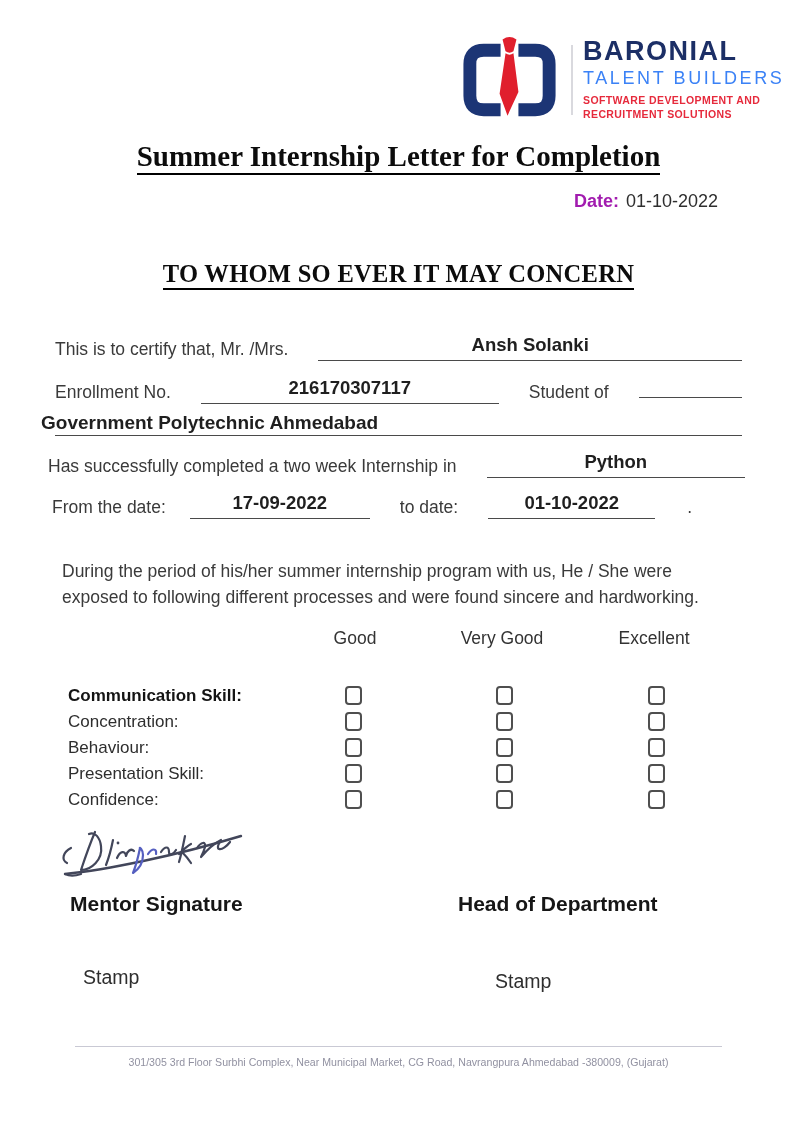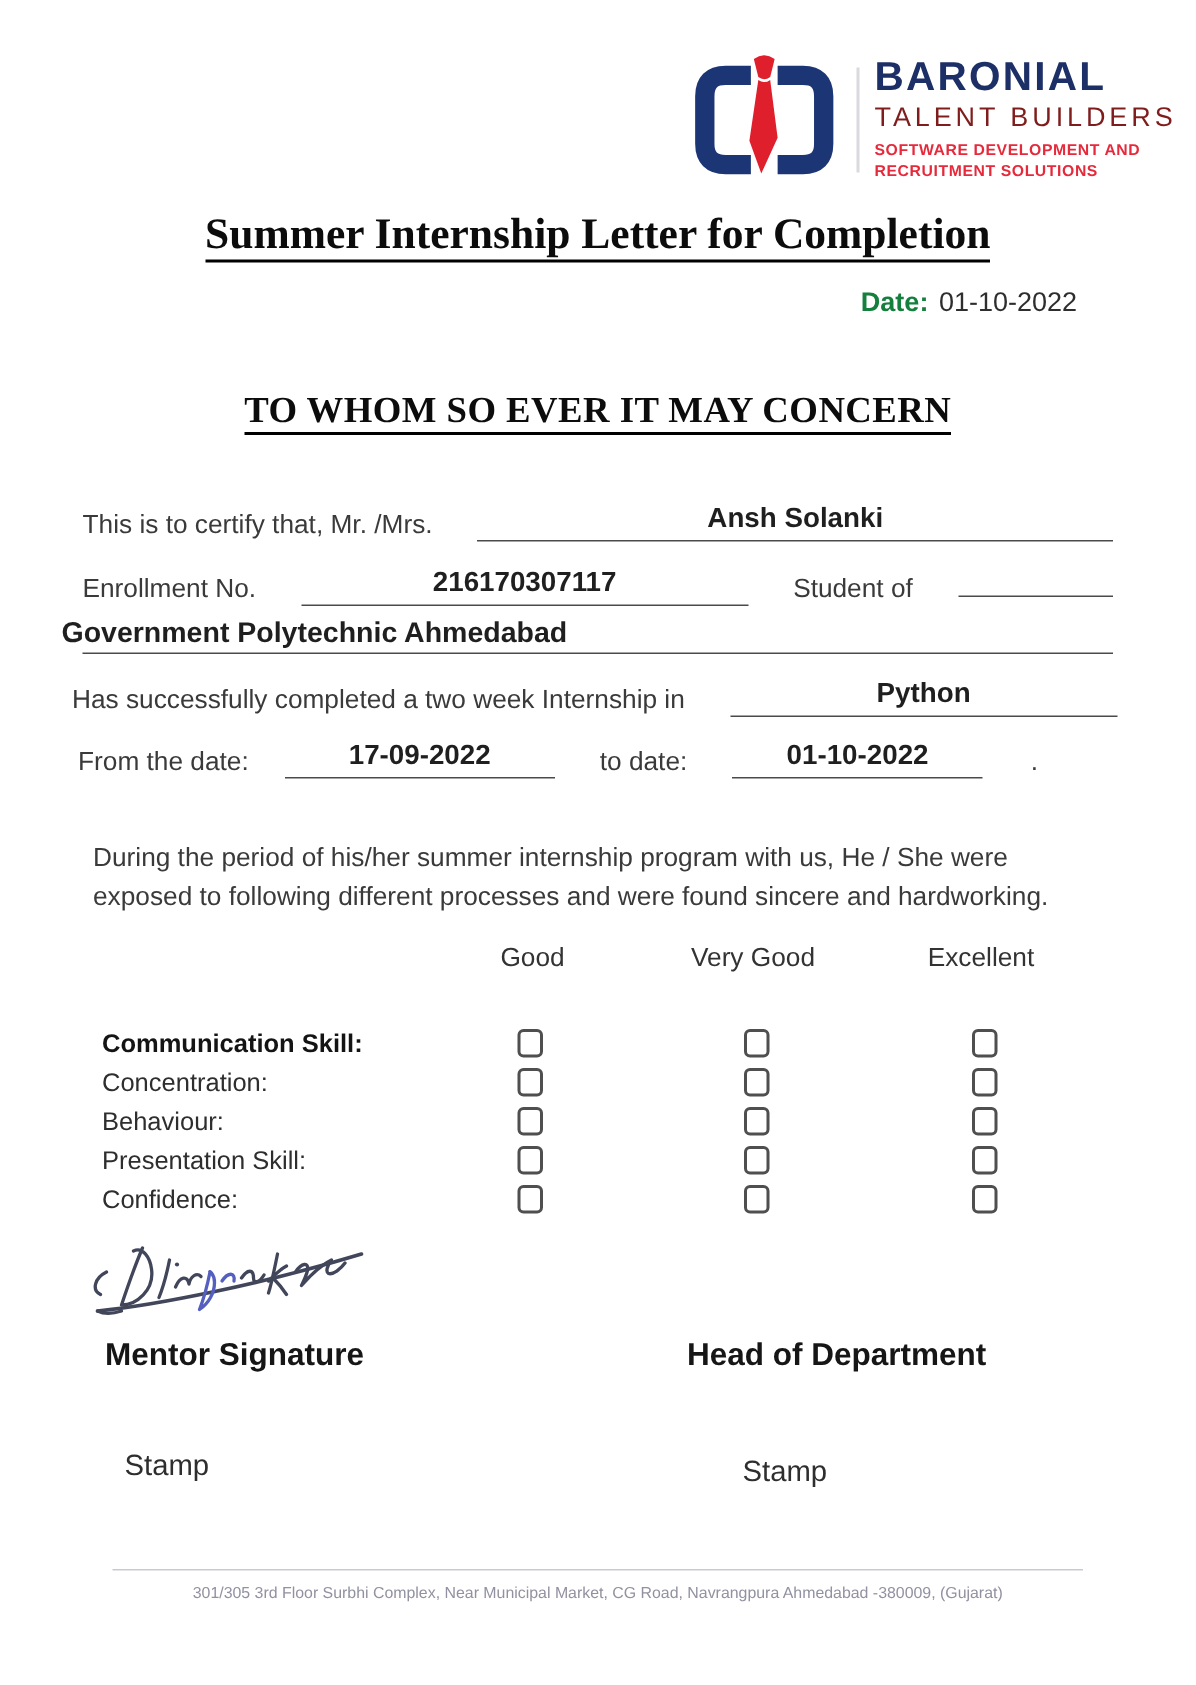--- a/index.html
+++ b/index.html
@@ -6,28 +6,28 @@
   .page{
     position:relative;width:797px;height:1123px;margin:0 auto;background:#ffffff;
     font-family:"Liberation Sans","DejaVu Sans",sans-serif;color:#3d3d3d;overflow:hidden;
   }
   
   .logo{position:absolute;left:456px;top:36px;display:flex;align-items:center;}
   .logo-icon{width:107px;height:88px;flex:0 0 auto;}
   .logo-divider{width:2px;height:70px;background:#d9d9de;margin:0 10px 0 8px;}
   .logo-text{display:flex;flex-direction:column;line-height:1;}
   .logo-brand{font-size:27px;font-weight:bold;color:#1c2f66;letter-spacing:1.5px;}
-  .logo-sub{font-size:18px;color:#7f1d1d;letter-spacing:2.6px;margin-top:4px;}
+  .logo-sub{font-size:18px;color:#3b82f6;letter-spacing:2.6px;margin-top:4px;}
   .logo-tagline{font-size:10.5px;font-weight:bold;color:#e62a3c;letter-spacing:.4px;margin-top:7px;line-height:1.3;}
   
   .doc-title{position:absolute;top:140px;left:0;width:100%;text-align:center;
     font-family:"Liberation Serif","DejaVu Serif",serif;font-size:29px;font-weight:bold;color:#0c0c0c;}
   .doc-title .u{border-bottom:2.5px solid #000;padding-bottom:1px;}
   .date-row{position:absolute;top:191px;right:79px;font-size:18px;color:#2e2e2e;}
-  .date-row .dl{font-weight:bold;color:#15803d;margin-right:7px;}
+  .date-row .dl{font-weight:bold;color:#a21caf;margin-right:7px;}
   .concern{position:absolute;top:260px;left:0;width:100%;text-align:center;
     font-family:"Liberation Serif","DejaVu Serif",serif;font-size:24.5px;font-weight:bold;color:#0c0c0c;letter-spacing:.3px;}
   .concern .u{border-bottom:2.2px solid #000;padding-bottom:1px;}
   
   .line{position:absolute;display:flex;align-items:baseline;font-size:17.5px;color:#3a3a3a;white-space:nowrap;gap:24px;}
   .blank{border-bottom:1.6px solid #4a4a4a;text-align:center;}
   .grow{flex:1 1 auto;}
   .fill{font-weight:bold;font-size:18.5px;color:#1f1f1f;position:relative;top:-4px;}
   .lbl{margin-right:6px;}
   .lbl-after{margin:0 6px;}

